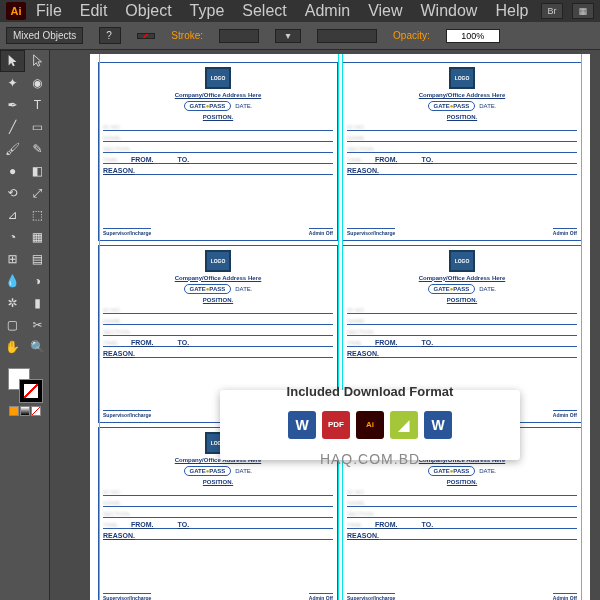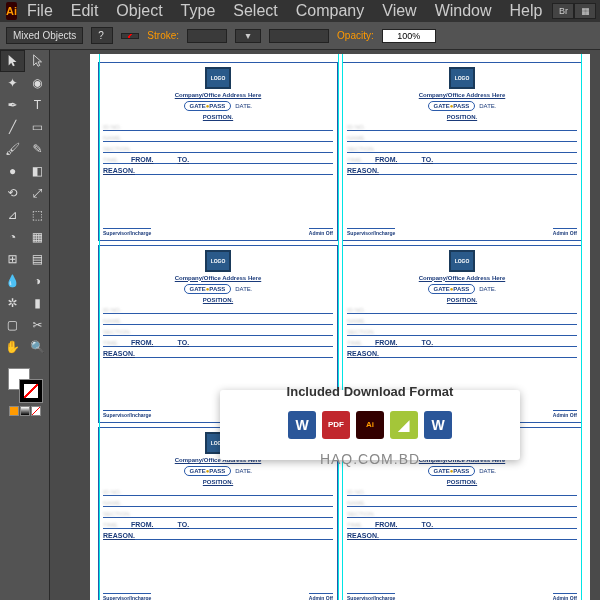--- a/index.html
+++ b/index.html
@@ -1,22 +1,22 @@
 <!DOCTYPE html>
 <html><head>
 <meta charset="utf-8">
 <style>
 *{margin:0;padding:0;box-sizing:border-box;font-family:Arial,sans-serif}
 body{background:#525252;width:600px;height:600px;overflow:hidden;position:relative}
 .menubar{height:22px;background:#333;display:flex;align-items:center;padding:0 6px;gap:2px}
 .ai-logo{width:20px;height:18px;background:#330000;color:#ff9a00;font-weight:bold;font-size:11px;display:flex;align-items:center;justify-content:center;border-radius:2px}
 .menu-item{color:#ccc;font-size:16px;padding:3px 8px;cursor:pointer}
-.menu-right{margin-left:auto;display:flex;gap:0}
+.menu-right{margin-left:auto;display:flex;gap:9px}
 .menu-btn{width:22px;height:16px;background:#444;border:1px solid #222;display:flex;align-items:center;justify-content:center;color:#ccc;font-size:9px}
-.optbar{height:28px;background:#535353;border-bottom:1px solid #2a2a2a;display:flex;align-items:center;padding:0 6px;gap:8px;font-size:10px;color:#ccc}
+.optbar{height:28px;background:#535353;border-bottom:1px solid #2a2a2a;display:flex;align-items:center;padding:0 6px;gap:16px;font-size:10px;color:#ccc}
 .opt-sel{background:#3a3a3a;border:1px solid #222;padding:2px 6px;font-size:10px;color:#ddd;display:flex;align-items:center;gap:4px}
 .opt-label{color:#ff9a00}
 .sw{width:40px;height:14px;background:#3a3a3a;border:1px solid #222}
 .stroke-w{width:26px;height:14px;background:#3a3a3a;border:1px solid #222;display:flex;align-items:center;justify-content:center}
 .opacity-box{width:54px;height:14px;background:#fff;border:1px solid #222;color:#000;font-size:9px;display:flex;align-items:center;justify-content:center}
 .main{display:flex;height:550px}
 .toolbox{width:50px;background:#535353;border-right:1px solid #2a2a2a;display:flex;flex-direction:column}
 .tool-grid{display:grid;grid-template-columns:1fr 1fr;gap:0}
 .tool{width:25px;height:22px;display:flex;align-items:center;justify-content:center;color:#ddd;font-size:12px;cursor:pointer;border:1px solid transparent}
 .tool.sel{background:#3a3a3a;border:1px solid #222}
@@ -54,21 +54,21 @@
 </head>
 <body>
 
 <div class="menubar">
   <div class="ai-logo">Ai</div>
   <div class="menu-item">File</div>
   <div class="menu-item">Edit</div>
   <div class="menu-item">Object</div>
   <div class="menu-item">Type</div>
   <div class="menu-item">Select</div>
-  <div class="menu-item">Company</div>
+  <div class="menu-item">Admin</div>
   <div class="menu-item">View</div>
   <div class="menu-item">Window</div>
   <div class="menu-item">Help</div>
   <div class="menu-right">
     <div class="menu-btn">Br</div>
     <div class="menu-btn">▦</div>
   </div>
 </div>
 
 <div class="optbar">

